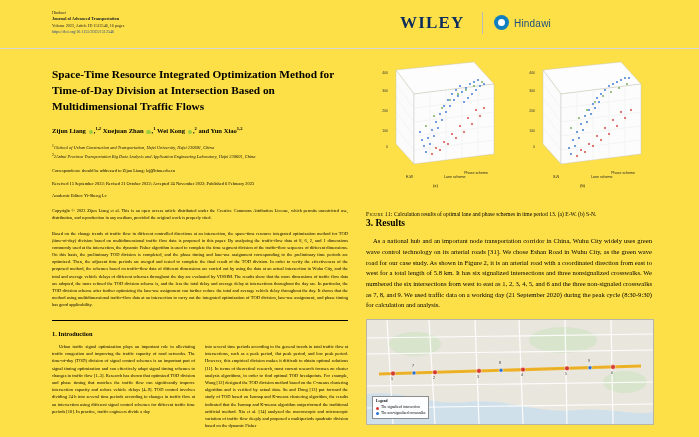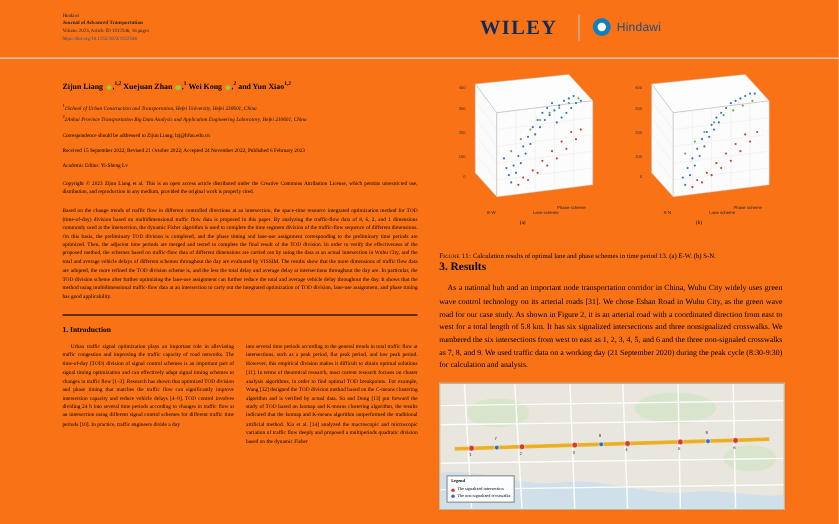--- a/index.html
+++ b/index.html
@@ -11,21 +11,21 @@
     width: 699px;
     height: 437px;
     font-family: "Liberation Serif", serif;
     color: #000000;
     overflow: hidden;
   }
   .page {
     position: relative;
     width: 699px;
     height: 437px;
-    background: #f97316;
+    background: #fde047;
   }
 
   
   .masthead {
     position: absolute;
     left: 0; top: 0;
     width: 699px;
     height: 48px;
     border-bottom: 1px solid #d8d8d8;
   }
@@ -269,20 +269,21 @@
     </div>
     <div class="mast-wiley">WILEY</div>
     <div class="mast-divider"></div>
     <div class="hindawi-logo"></div>
     <div class="hindawi-word">Hindawi</div>
   </div>
 
   <div class="col-left">
 
 
+    <div class="title">Space-Time Resource Integrated Optimization Method for Time-of-Day Division at Intersection Based on Multidimensional Traffic Flows</div>
 
     <div class="authors">
       Zijun Liang <span class="orcid"></span>,<sup>1,2</sup>
       Xuejuan Zhan <span class="orcid"></span>,<sup>1</sup>
       Wei Kong <span class="orcid"></span>,<sup>2</sup>
       and Yun Xiao<sup>1,2</sup>
     </div>
 
     <div class="affil"><sup>1</sup><span>1School of Urban Construction and Transportation, Hefei University, Hefei 230601, China</span></div>
     <div class="affil" style="margin-top:-4px;"><sup>2</sup><span>2Anhui Province Transportation Big Data Analysis and Application Engineering Laboratory, Hefei 230601, China</span></div>

